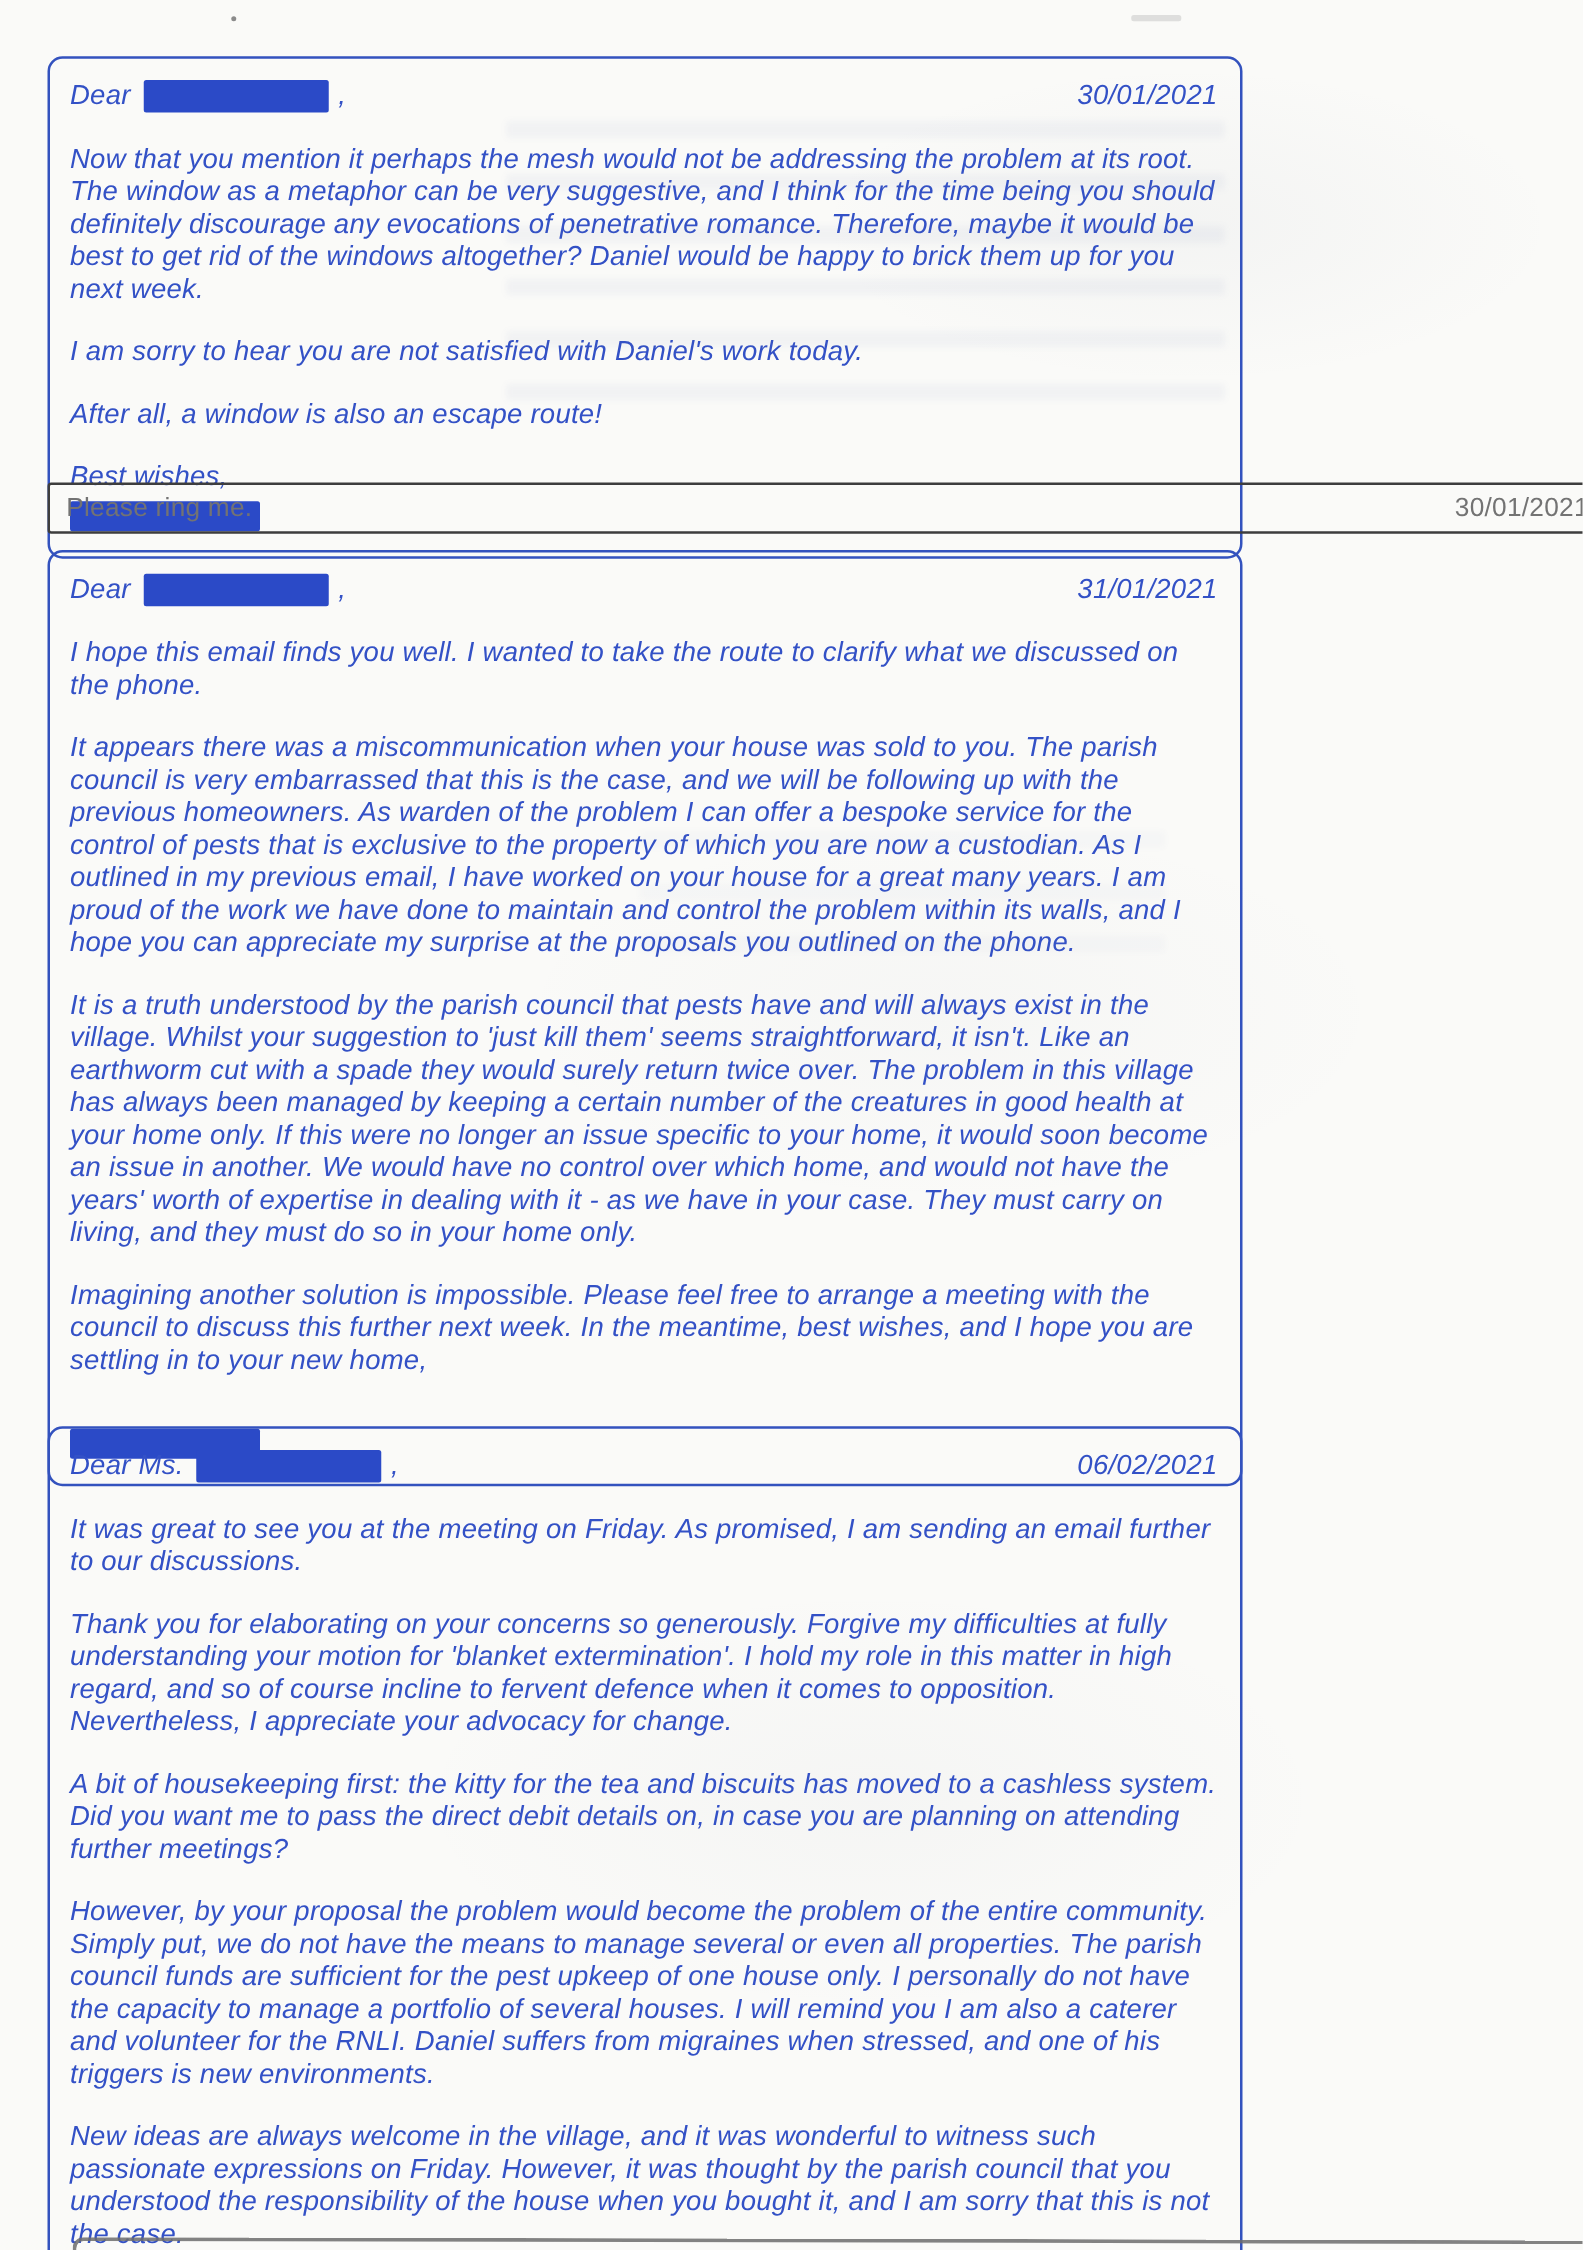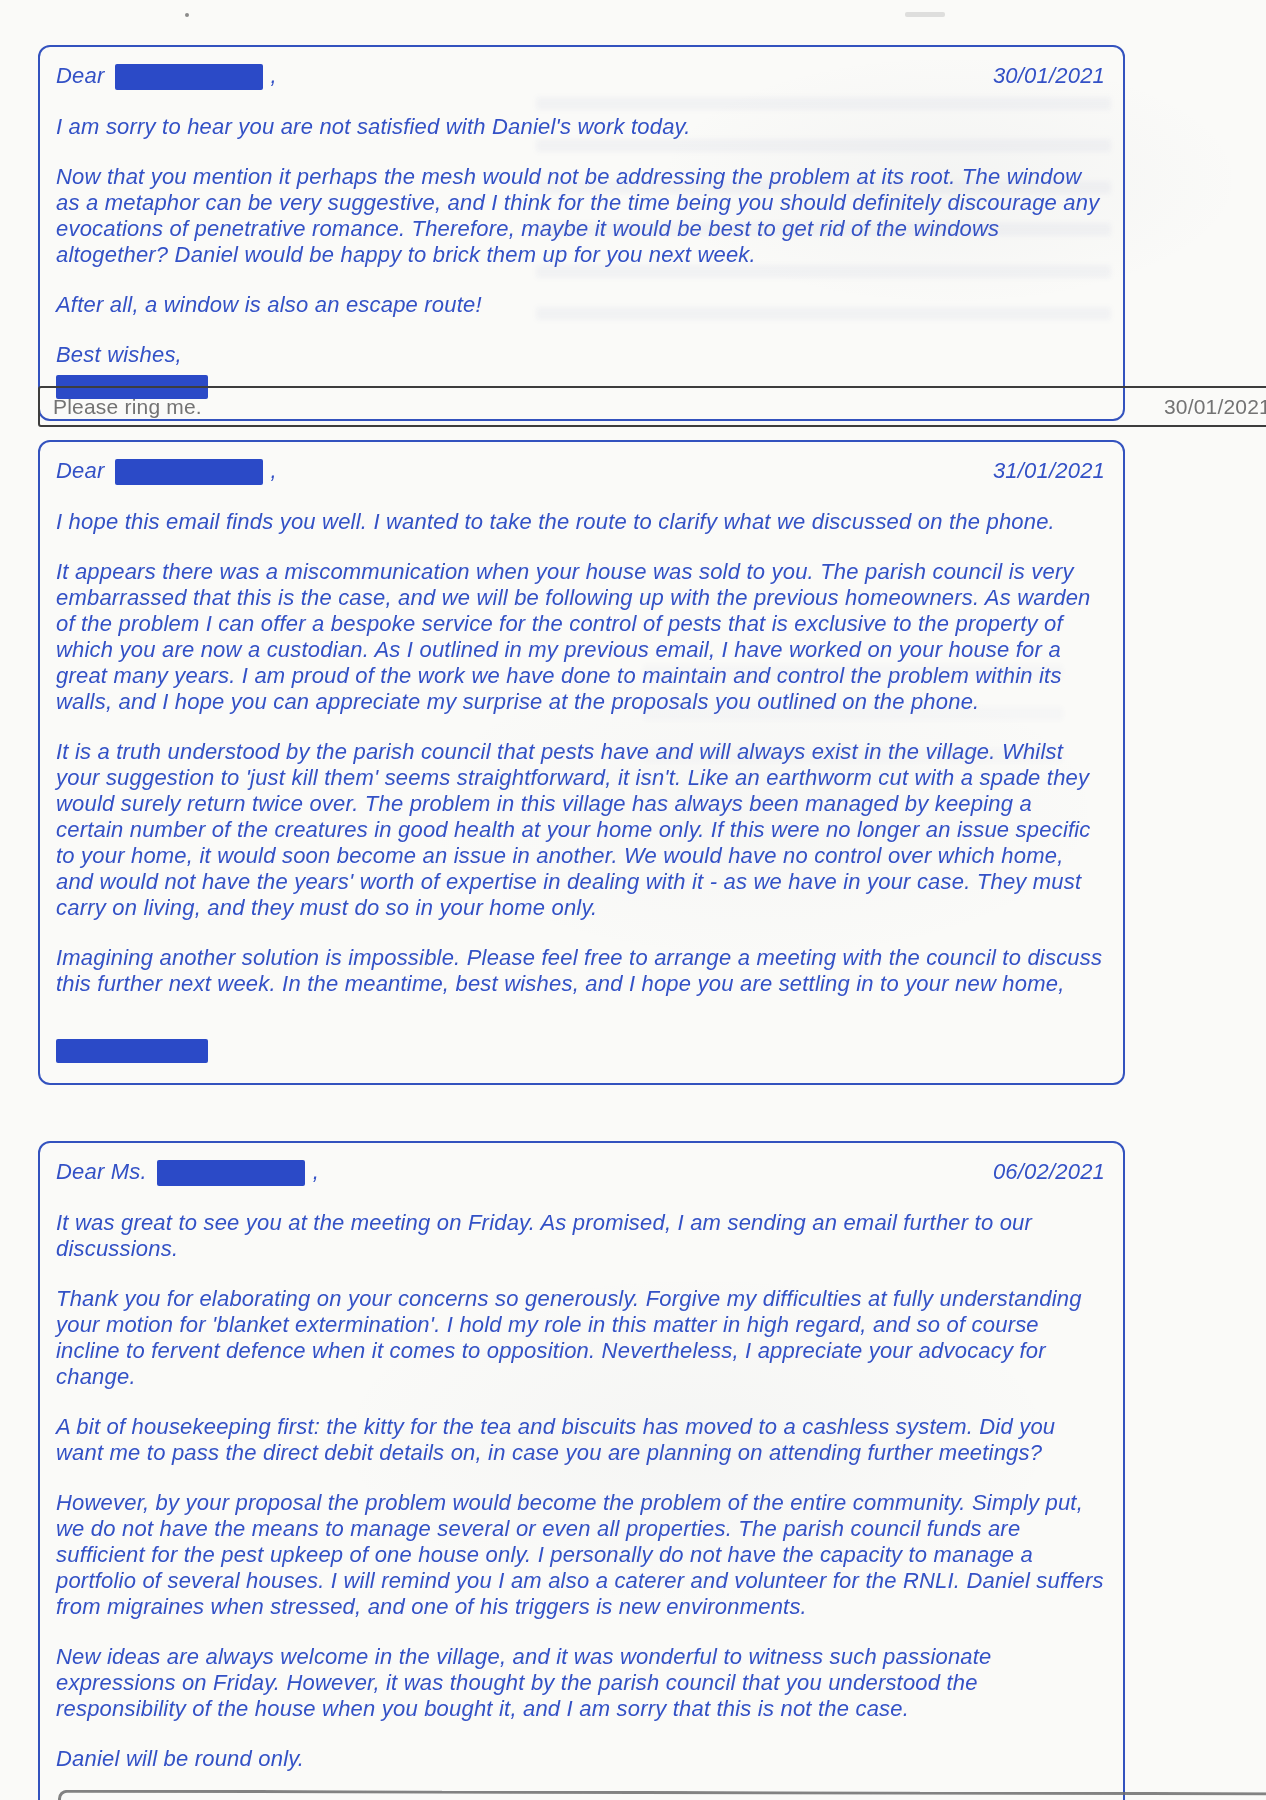--- a/index.html
+++ b/index.html
@@ -10,21 +10,21 @@
   }
   
   body::before{
     content:"";position:absolute;inset:0;pointer-events:none;
     background:
       radial-gradient(420px 180px at 75% 10%, rgba(120,130,150,0.05), transparent 70%),
       radial-gradient(500px 220px at 60% 45%, rgba(120,130,150,0.03), transparent 70%),
       radial-gradient(520px 240px at 55% 80%, rgba(120,130,150,0.04), transparent 70%);
   }
   .letter{
-    position:absolute;left:38px;width:1087px;box-sizing:border-box;
+    position:absolute;left:38px;width:956px;box-sizing:border-box;
     border:2px solid #3352be;border-radius:12px;
     padding:16px 18px 20px 16px;
     color:#3351c6;font-style:italic;font-size:22px;line-height:26px;letter-spacing:0.2px;
   }
   .letter p{margin:24px 0 0 0;}
   .greet-row{display:flex;justify-content:space-between;align-items:baseline;}
   .letter-date{font-style:italic;white-space:nowrap;}
   .redact{display:inline-block;background:#2b4ac7;border-radius:2px;}
   .name-redact{width:148px;height:26px;vertical-align:-7px;margin:0 8px 0 10px;}
   .sig-redact{display:block;width:152px;height:24px;margin-top:7px;}
@@ -61,22 +61,22 @@
 <span class="speck s2"></span>
 
 <section class="letter" style="top:45px;">
   <div class="bleed b1"></div>
   <div class="greet-row">
     <div>
       <span>Dear</span><span class="redact name-redact"></span><span>,</span>
     </div>
     <div class="letter-date">30/01/2021</div>
   </div>
+  <p>Now that you mention it perhaps the mesh would not be addressing the problem at its root. The window as a metaphor can be very suggestive, and I think for the time being you should definitely discourage any evocations of penetrative romance. Therefore, maybe it would be best to get rid of the windows altogether? Daniel would be happy to brick them up for you next week.</p>
   <p>I am sorry to hear you are not satisfied with Daniel's work today.</p>
-  <p>Now that you mention it perhaps the mesh would not be addressing the problem at its root. The window as a metaphor can be very suggestive, and I think for the time being you should definitely discourage any evocations of penetrative romance. Therefore, maybe it would be best to get rid of the windows altogether? Daniel would be happy to brick them up for you next week.</p>
   <p>After all, a window is also an escape route!</p>
   <p class="closing">Best wishes,</p>
   <span class="redact sig-redact"></span>
 </section>
 
 <section class="note">
   <span>Please ring me.</span>
   <span>30/01/2021</span>
 </section>
 

